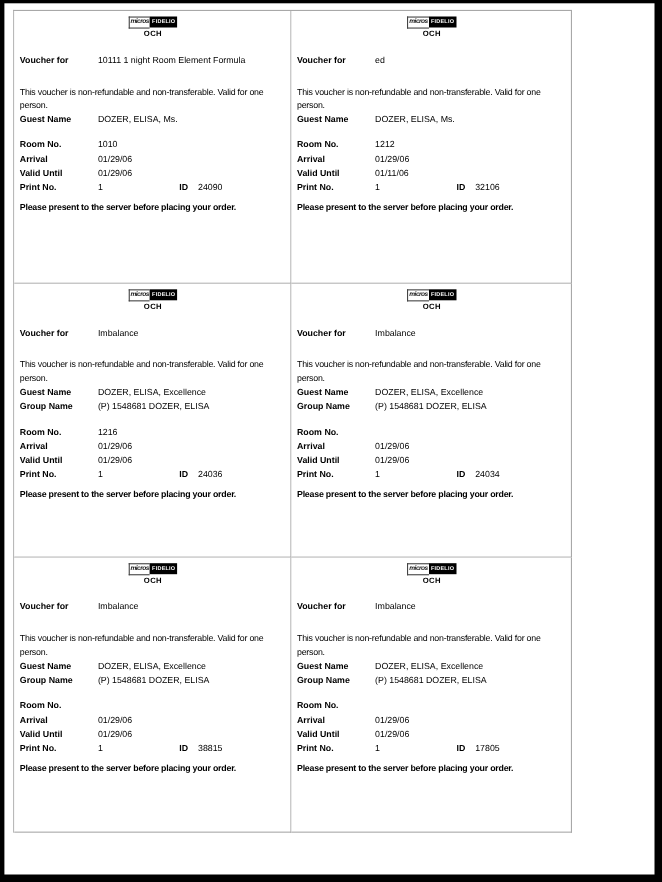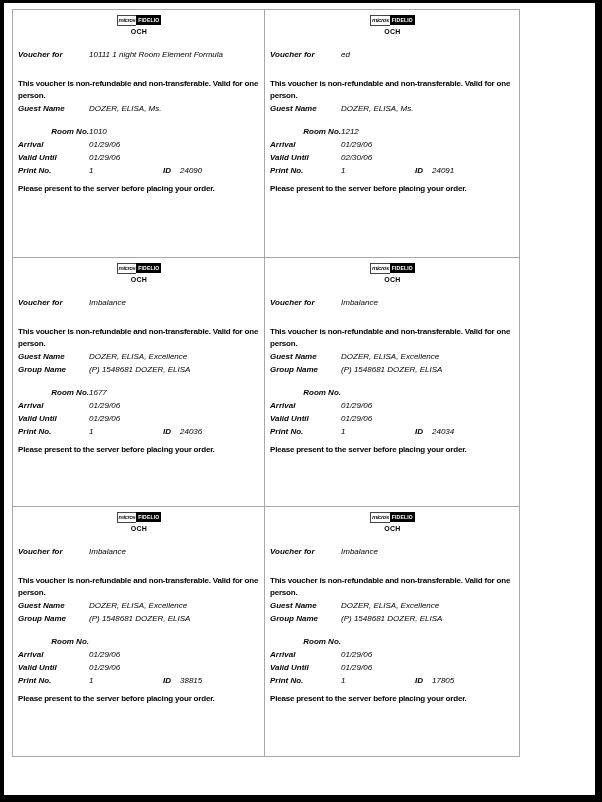--- a/index.html
+++ b/index.html
@@ -39,31 +39,31 @@
     border: 1px solid #444; border-right: none; padding: 0 1px;
     background: #fff;
   }
   .logo-right {
     display: inline-block; vertical-align: top;
     background: #000; color: #fff;
     font-size: 5px; font-weight: bold; line-height: 9px;
     padding: 1px 2px 0 2px; letter-spacing: 0.2px;
   }
   .och { text-align: center; font-weight: bold; font-size: 7px; margin-top: 3px; letter-spacing: 0.3px; }
-  .row { display: flex; font-size: 8px; line-height: 13px; font-style: italic; }
+  .row { display: flex; font-size: 8px; line-height: 13px; }
   .lbl { font-weight: bold; flex: 0 0 71px; }
   .val { font-weight: normal; white-space: nowrap; }
   .vrow { margin-top: 13px; }
   .terms {
     margin-top: 17px;
-    font-weight: bold; font-size: 8px; line-height: 12px;
+    font-weight: normal; font-size: 8px; line-height: 12px;
     width: 243px; letter-spacing: -0.2px;
   }
   .guest { }
-  .roomtop { margin-top: 10px; text-align: right; }
+  .roomtop { margin-top: 10px; }
   .pval { flex: 0 0 45px; }
   .idlbl { font-weight: bold; flex: 0 0 17px; margin-left: 29px; }
   .idval { font-weight: normal; }
   .footer { font-weight: bold; font-size: 8px; line-height: 13px; margin-top: 5px; letter-spacing: -0.2px; }
 </style>
 </head>
 <body>
 
 <div class="page">
   <div class="grid">
@@ -124,50 +124,50 @@
       <div class="row roomtop">
         <span class="lbl">Room No.</span>
         <span class="val">1212</span>
       </div>
       <div class="row">
         <span class="lbl">Arrival</span>
         <span class="val">01/29/06</span>
       </div>
       <div class="row">
         <span class="lbl">Valid Until</span>
-        <span class="val">02/30/06</span>
-      </div>
-      <div class="row">
-        <span class="lbl">Print No.</span>
-        <span class="val pval">1</span>
-        <span class="idlbl">ID</span>
-        <span class="idval">24091</span>
-      </div>
-      <div class="footer">Please present to the server before placing your order.</div>
-    </div>
-
-    <div class="cell">
-      <div class="logo-wrap"><span class="logo-left">micros</span><span class="logo-right">FIDELIO</span></div>
-      <div class="och">OCH</div>
-      <div class="row vrow">
-        <span class="lbl">Voucher for</span>
-        <span class="val">Imbalance</span>
-      </div>
-      <div class="terms">This voucher is non-refundable and non-transferable.  Valid for one person.</div>
-      <div class="row guest">
-        <span class="lbl">Guest Name</span>
-        <span class="val">DOZER, ELISA, Excellence</span>
-      </div>
-      <div class="row">
-        <span class="lbl">Group Name</span>
-        <span class="val">(P) 1548681 DOZER, ELISA</span>
-      </div>
-      <div class="row roomtop">
-        <span class="lbl">Room No.</span>
-        <span class="val">1677</span>
+        <span class="val">01/11/06</span>
+      </div>
+      <div class="row">
+        <span class="lbl">Print No.</span>
+        <span class="val pval">1</span>
+        <span class="idlbl">ID</span>
+        <span class="idval">32106</span>
+      </div>
+      <div class="footer">Please present to the server before placing your order.</div>
+    </div>
+
+    <div class="cell">
+      <div class="logo-wrap"><span class="logo-left">micros</span><span class="logo-right">FIDELIO</span></div>
+      <div class="och">OCH</div>
+      <div class="row vrow">
+        <span class="lbl">Voucher for</span>
+        <span class="val">Imbalance</span>
+      </div>
+      <div class="terms">This voucher is non-refundable and non-transferable.  Valid for one person.</div>
+      <div class="row guest">
+        <span class="lbl">Guest Name</span>
+        <span class="val">DOZER, ELISA, Excellence</span>
+      </div>
+      <div class="row">
+        <span class="lbl">Group Name</span>
+        <span class="val">(P) 1548681 DOZER, ELISA</span>
+      </div>
+      <div class="row roomtop">
+        <span class="lbl">Room No.</span>
+        <span class="val">1216</span>
       </div>
       <div class="row">
         <span class="lbl">Arrival</span>
         <span class="val">01/29/06</span>
       </div>
       <div class="row">
         <span class="lbl">Valid Until</span>
         <span class="val">01/29/06</span>
       </div>
       <div class="row">

